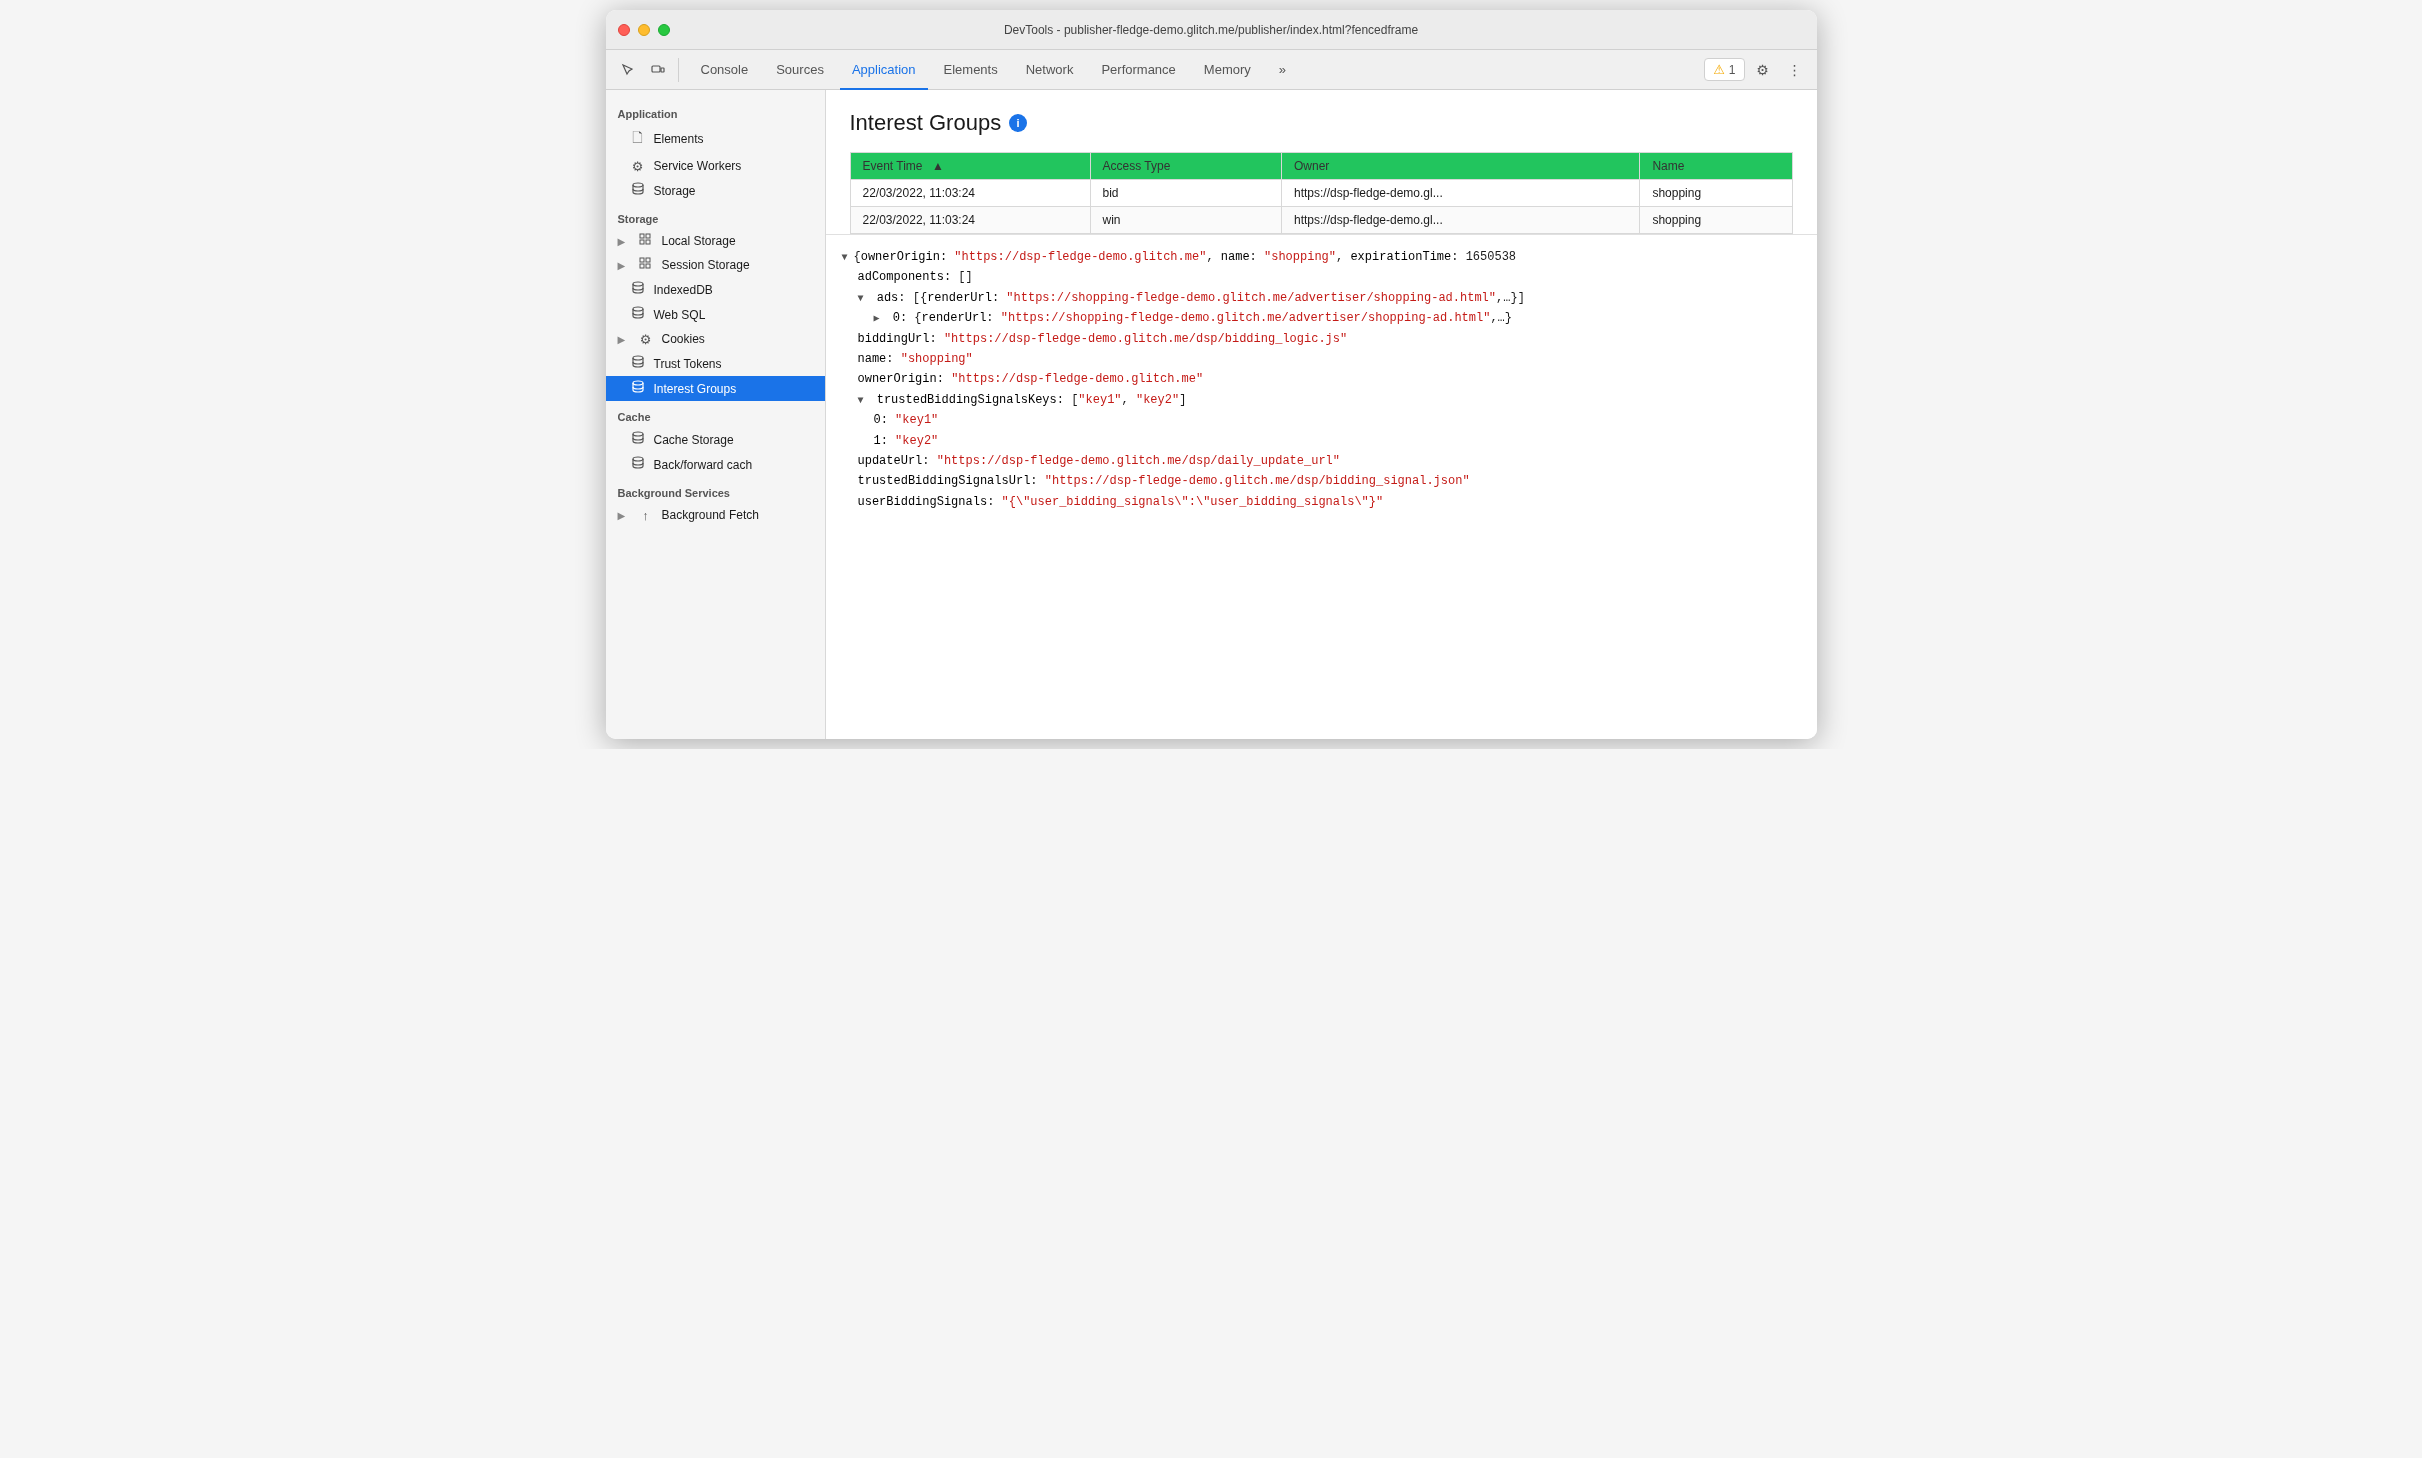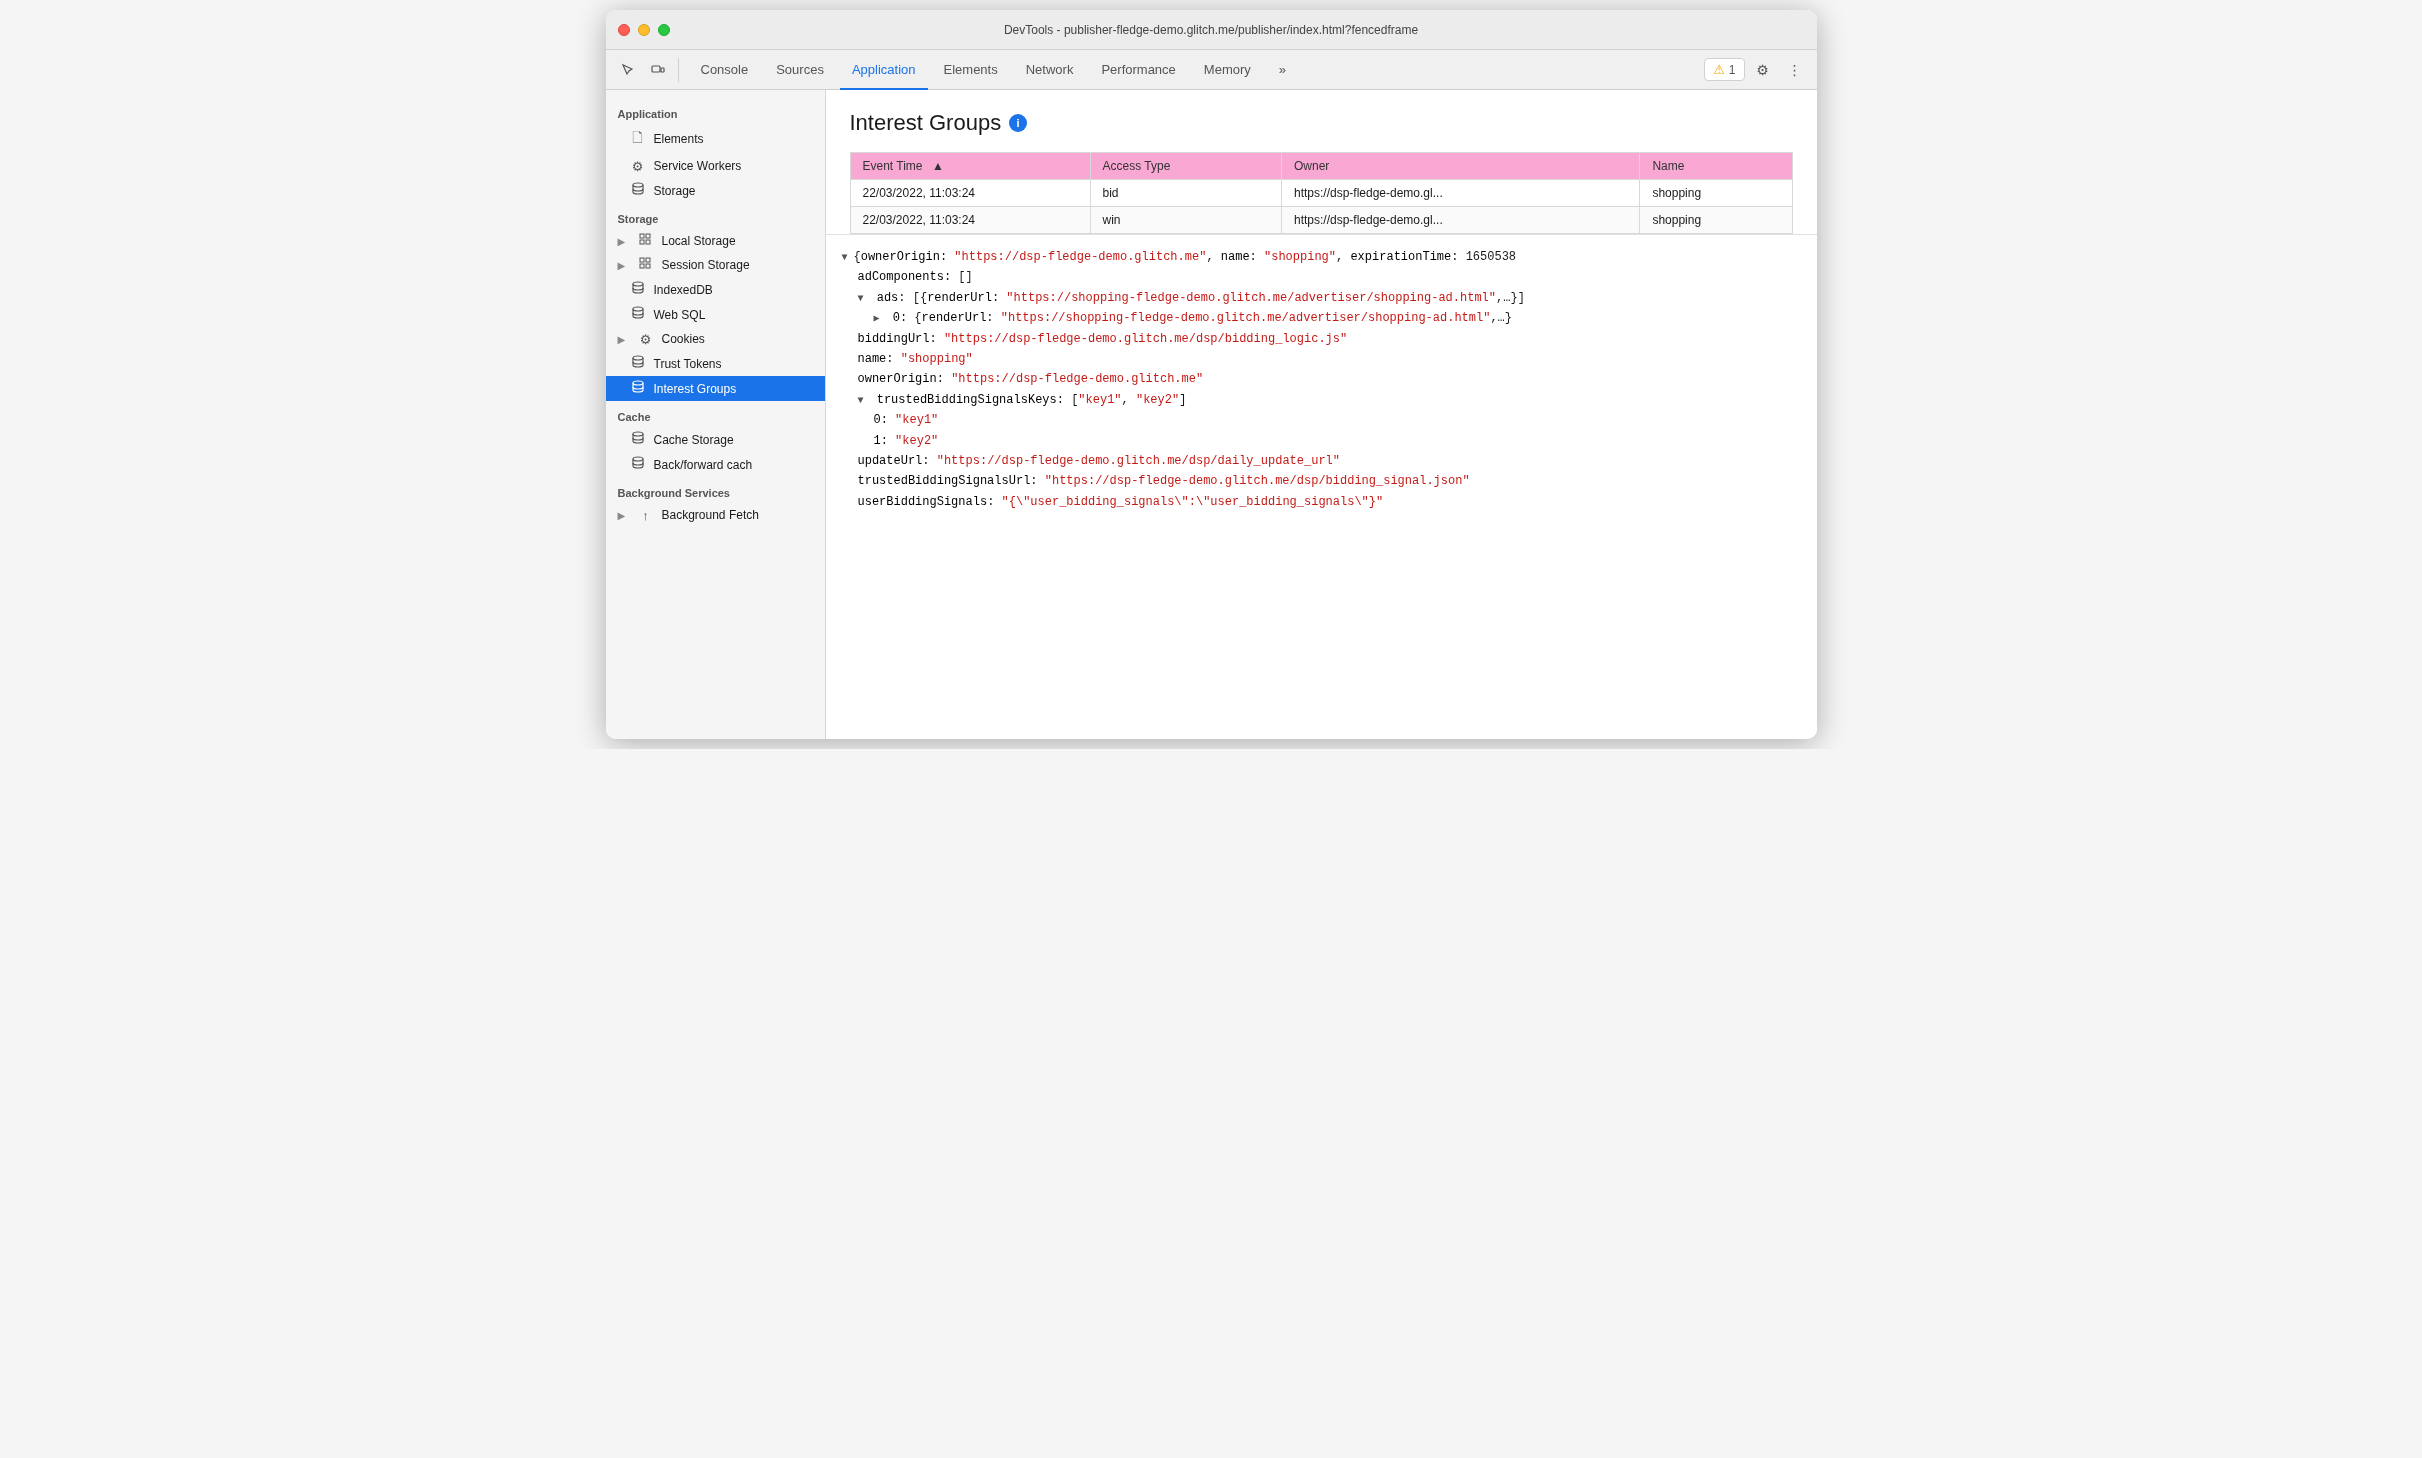--- a/index.html
+++ b/index.html
@@ -217,21 +217,21 @@
       font-weight: bold;
       cursor: pointer;
     }
     .ig-table {
       width: 100%;
       border-collapse: collapse;
       font-size: 12px;
       margin-bottom: 0;
     }
     .ig-table th {
-      background: #f9a8d4;
+      background: #22c55e;
       border: 1px solid #d8d8d8;
       padding: 6px 12px;
       text-align: left;
       font-weight: 500;
       color: #333;
       font-size: 12px;
     }
     .ig-table th:first-child {
       width: 240px;
     }

